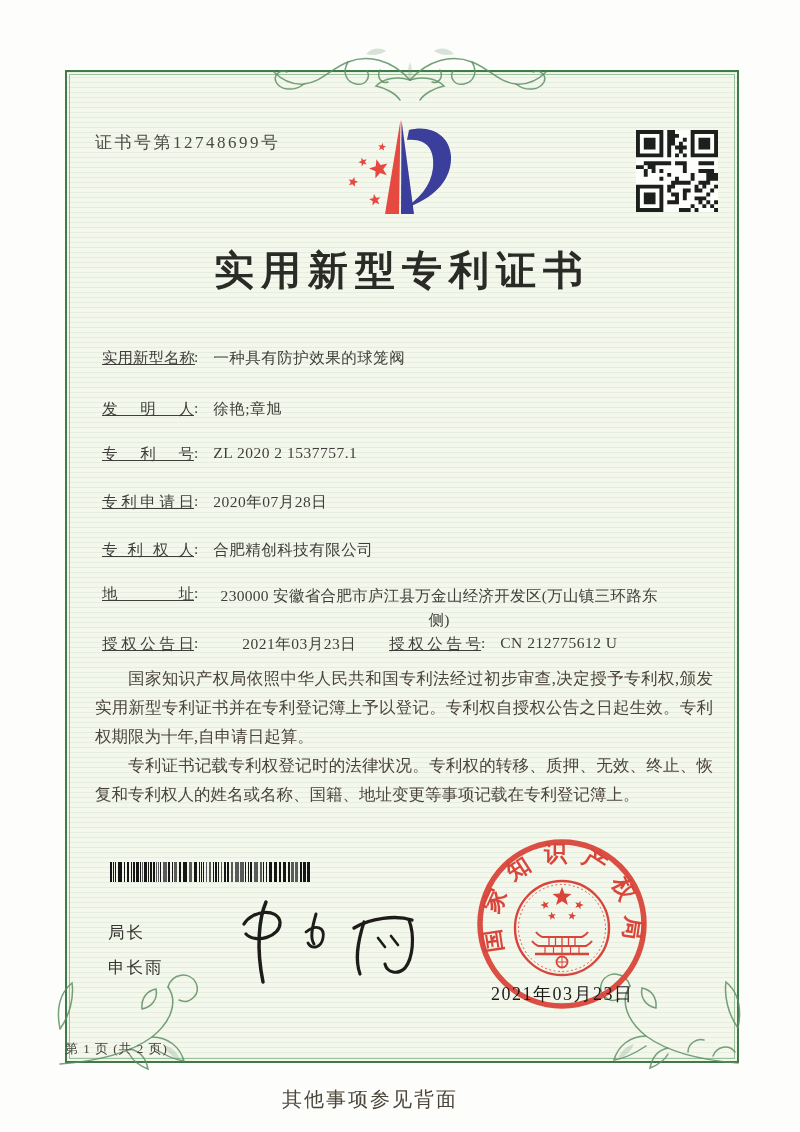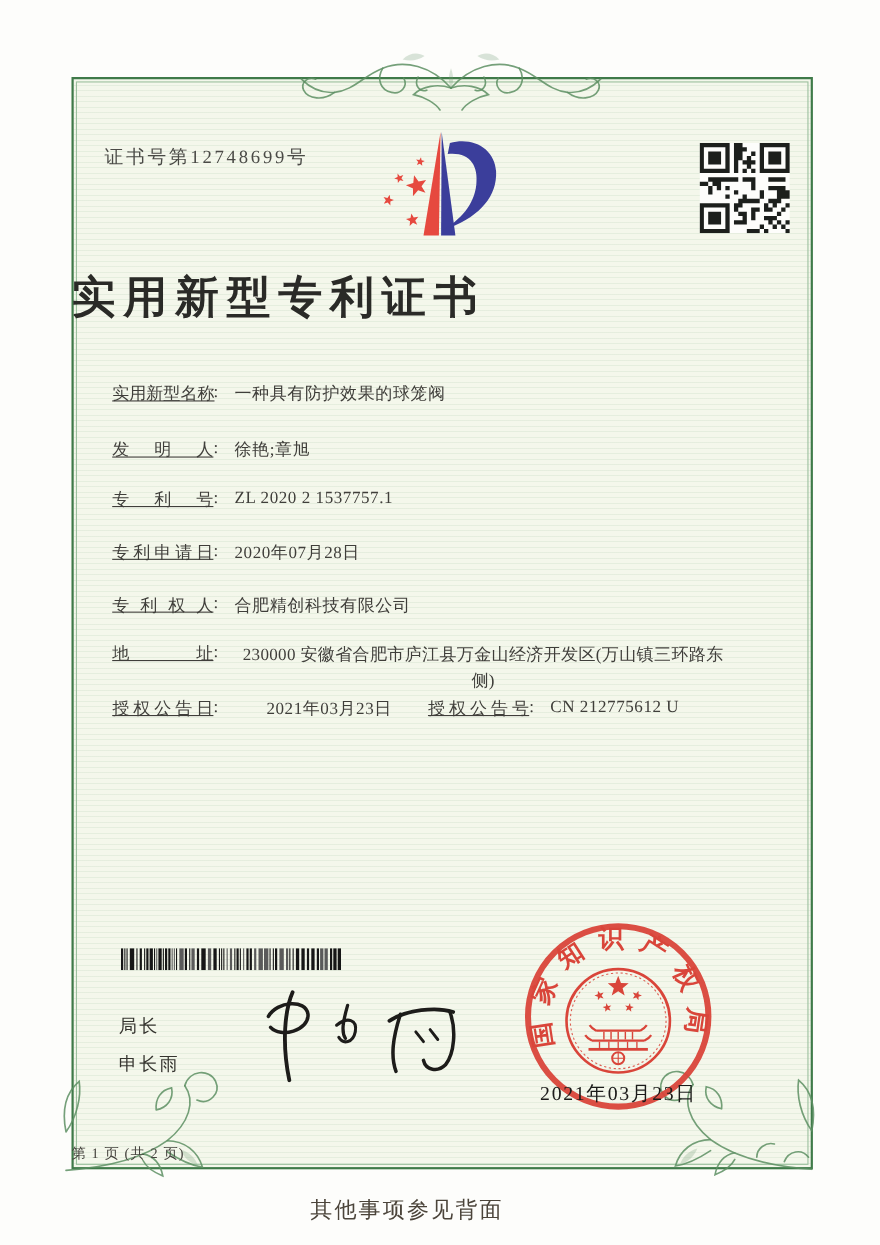--- a/index.html
+++ b/index.html
@@ -15,21 +15,21 @@
     background:#f4f7eb repeating-linear-gradient(180deg, rgba(130,175,135,0.13) 0 1px, rgba(130,175,135,0) 1px 5px);
   }
   .frame::after{content:"";position:absolute;inset:2px;border:1px solid #9cc09e;pointer-events:none;}
   .orn{position:absolute;pointer-events:none;}
   .orn path{fill:none;stroke:#5d8f63;stroke-width:1.5;stroke-linecap:round;opacity:.85;}
   .orn .fl{fill:rgba(109,152,112,.30);stroke:none;}
   .cert-no{position:absolute;left:95px;top:131px;font-size:17px;letter-spacing:2.5px;color:#4a4a46;}
   .logo{position:absolute;left:335px;top:112px;}
   .qr{position:absolute;left:636px;top:130px;}
   .title{
-    position:absolute;left:65px;top:243px;width:674px;
+    position:absolute;left:65px;top:243px;width:674px;text-align:center;
     font-size:40px;letter-spacing:7px;font-weight:600;color:#2a2a27;
   }
   .fields{position:absolute;left:102px;top:348px;width:610px;font-size:15.5px;color:#3f3e3a;}
   .frow{position:absolute;left:0;white-space:nowrap;}
   .flabel{display:inline-block;width:92px;text-align:justify;text-align-last:justify;vertical-align:top;text-decoration:underline;}
   .fcolon{display:inline-block;vertical-align:top;}
   .fvalue{display:inline-block;margin-left:11px;vertical-align:top;letter-spacing:.5px;text-align:center;}
   .fvalue.wide{width:452px;white-space:normal;line-height:24px;letter-spacing:.3px;font-family:Liberation Serif, serif;}
   .notice{position:absolute;left:95px;top:664px;width:618px;font-size:16.5px;line-height:29px;text-align:justify;color:#4b443a;}
   .notice p{margin:0;text-indent:2em;}
@@ -135,20 +135,24 @@
       <span class="fvalue wide">230000 安徽省合肥市庐江县万金山经济开发区(万山镇三环路东侧)</span>
     </div>
     <div class="frow" style="top:286px">
       <span class="flabel">授权公告日</span><span class="fcolon">:</span>
       <span class="fvalue" style="width:172px">2021年03月23日</span>
       <span class="flabel" style="margin-left:0">授权公告号</span><span class="fcolon">:</span>
       <span class="fvalue">CN 212775612 U</span>
     </div>
   </div>
 
+  <div class="notice">
+    <p>国家知识产权局依照中华人民共和国专利法经过初步审查,决定授予专利权,颁发实用新型专利证书并在专利登记簿上予以登记。专利权自授权公告之日起生效。专利权期限为十年,自申请日起算。</p>
+    <p>专利证书记载专利权登记时的法律状况。专利权的转移、质押、无效、终止、恢复和专利权人的姓名或名称、国籍、地址变更等事项记载在专利登记簿上。</p>
+  </div>
 
   <svg class="barcode" width="200" height="20" viewBox="0 0 200 20">
     <g id="barcode-bars">
         <rect x="0" y="0" width="2" height="20" fill="#161616"></rect>
         <rect x="3" y="0" width="1" height="20" fill="#161616"></rect>
         <rect x="5" y="0" width="1" height="20" fill="#161616"></rect>
         <rect x="8" y="0" width="4" height="20" fill="#161616"></rect>
         <rect x="14" y="0" width="1" height="20" fill="#161616"></rect>
         <rect x="17" y="0" width="2" height="20" fill="#161616"></rect>
         <rect x="21" y="0" width="1" height="20" fill="#161616"></rect>

